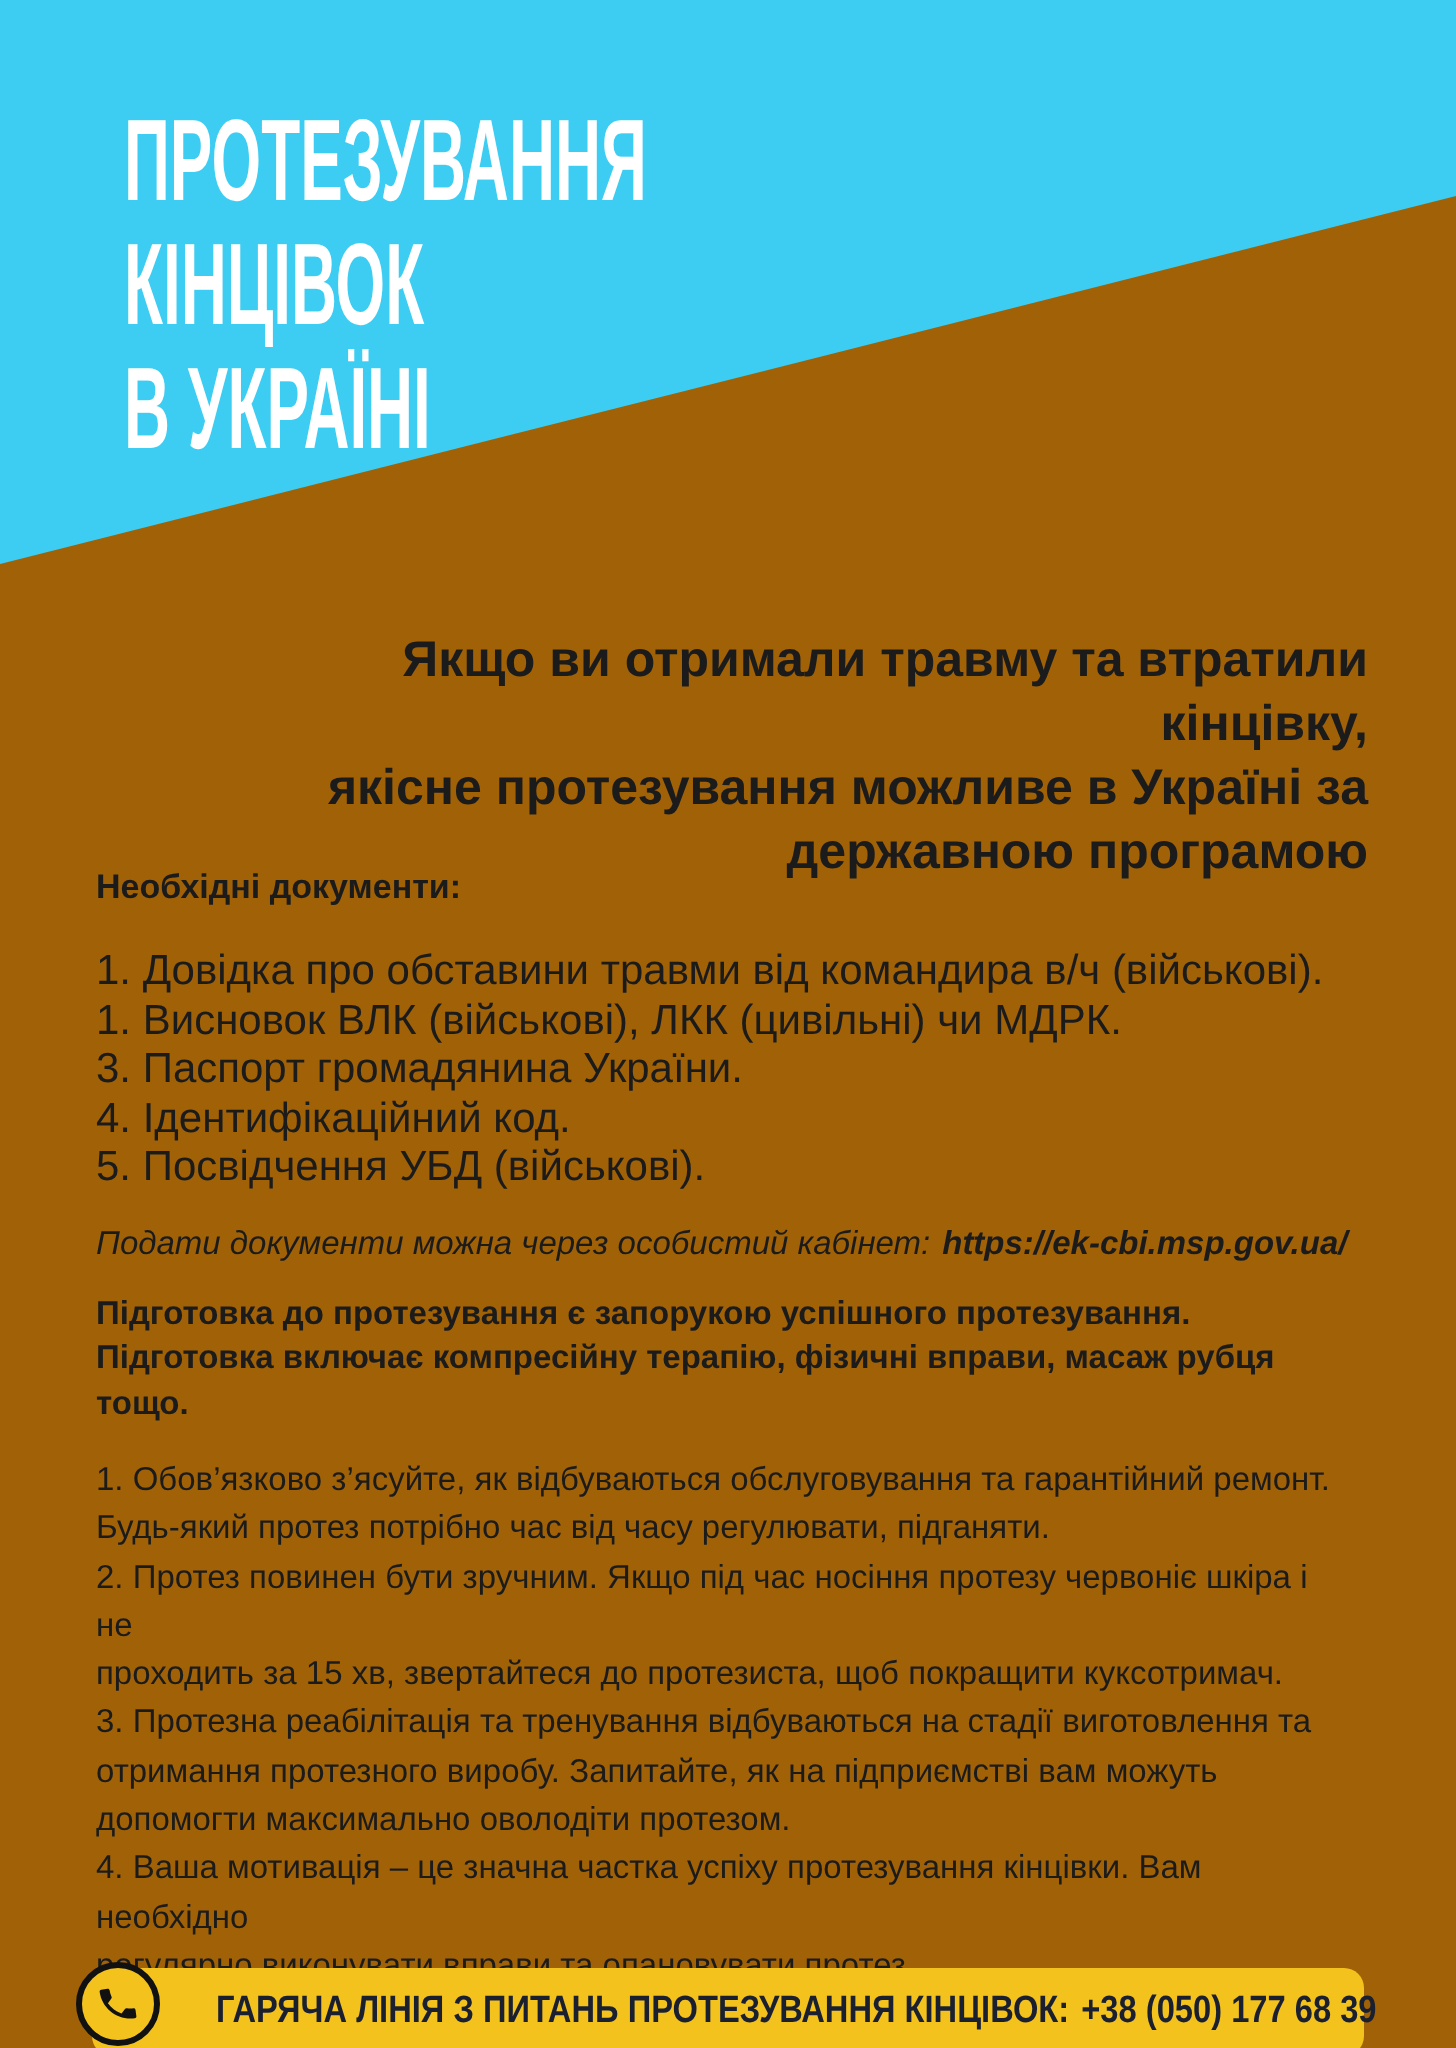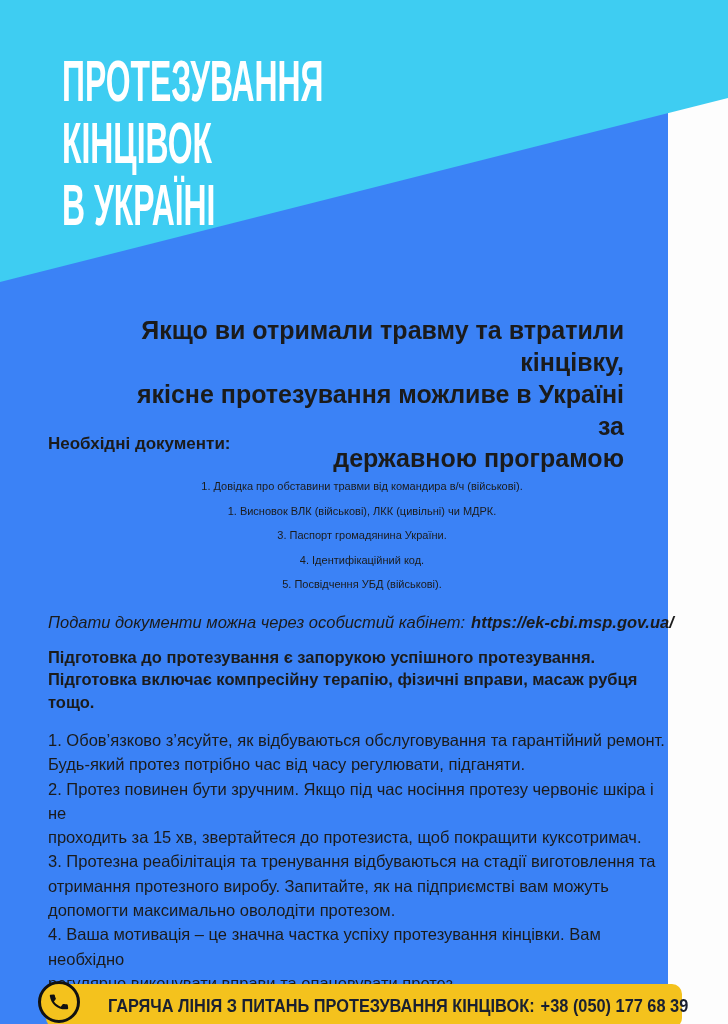--- a/index.html
+++ b/index.html
@@ -4,21 +4,21 @@
 <style>
   html,body{margin:0;padding:0;}
   body{
     width:728px;height:1024px;
     background:#FDFDFD;
     font-family:"Liberation Sans",sans-serif;
     color:#1B1B1B;
     overflow:hidden;
     position:relative;
   }
-  .poster{position:absolute;inset:0;width:668px;height:1024px;background:#3b82f6;}
+  .poster{position:absolute;inset:0;width:728px;height:1024px;background:#a16207;}
 
   
   .header-band{
     position:absolute;top:0;left:0;width:728px;height:285px;
     clip-path:polygon(0 0,728px 0,728px 98px,0 282px);
   }
   .page-title{
     position:absolute;top:50px;left:62px;
     font-size:58px;line-height:62px;font-weight:700;
     letter-spacing:0px;white-space:pre-line;
@@ -44,21 +44,21 @@
     position:absolute;top:314px;right:44px;left:90px;
     text-align:right;
     font-size:25px;line-height:32px;font-weight:700;
     white-space:pre-line;
     margin-left:44px;
   }
 
   
   .body-col{position:absolute;top:431px;left:48px;width:628px;}
   .docs-heading{font-size:17px;font-weight:700;line-height:25px;margin-bottom:18px;}
-  .doc-item{font-size:11px;line-height:24.5px;white-space:pre-line;text-align:center;}
+  .doc-item{font-size:21px;line-height:24.5px;white-space:pre-line;}
   .submit-line{margin-top:13px;font-size:16.5px;line-height:24px;font-style:italic;}
   .submit-url{font-weight:700;margin-left:6px;}
   .prep{margin-top:12px;font-size:16.5px;font-weight:700;line-height:22.5px;white-space:pre-line;}
   .tips{margin-top:15px;}
   .tip-item{font-size:16.5px;line-height:24.3px;white-space:pre-line;}
 
   
   .hotline-bar{
     position:absolute;top:984px;left:46px;width:636px;height:44px;
     border-radius:10px;

